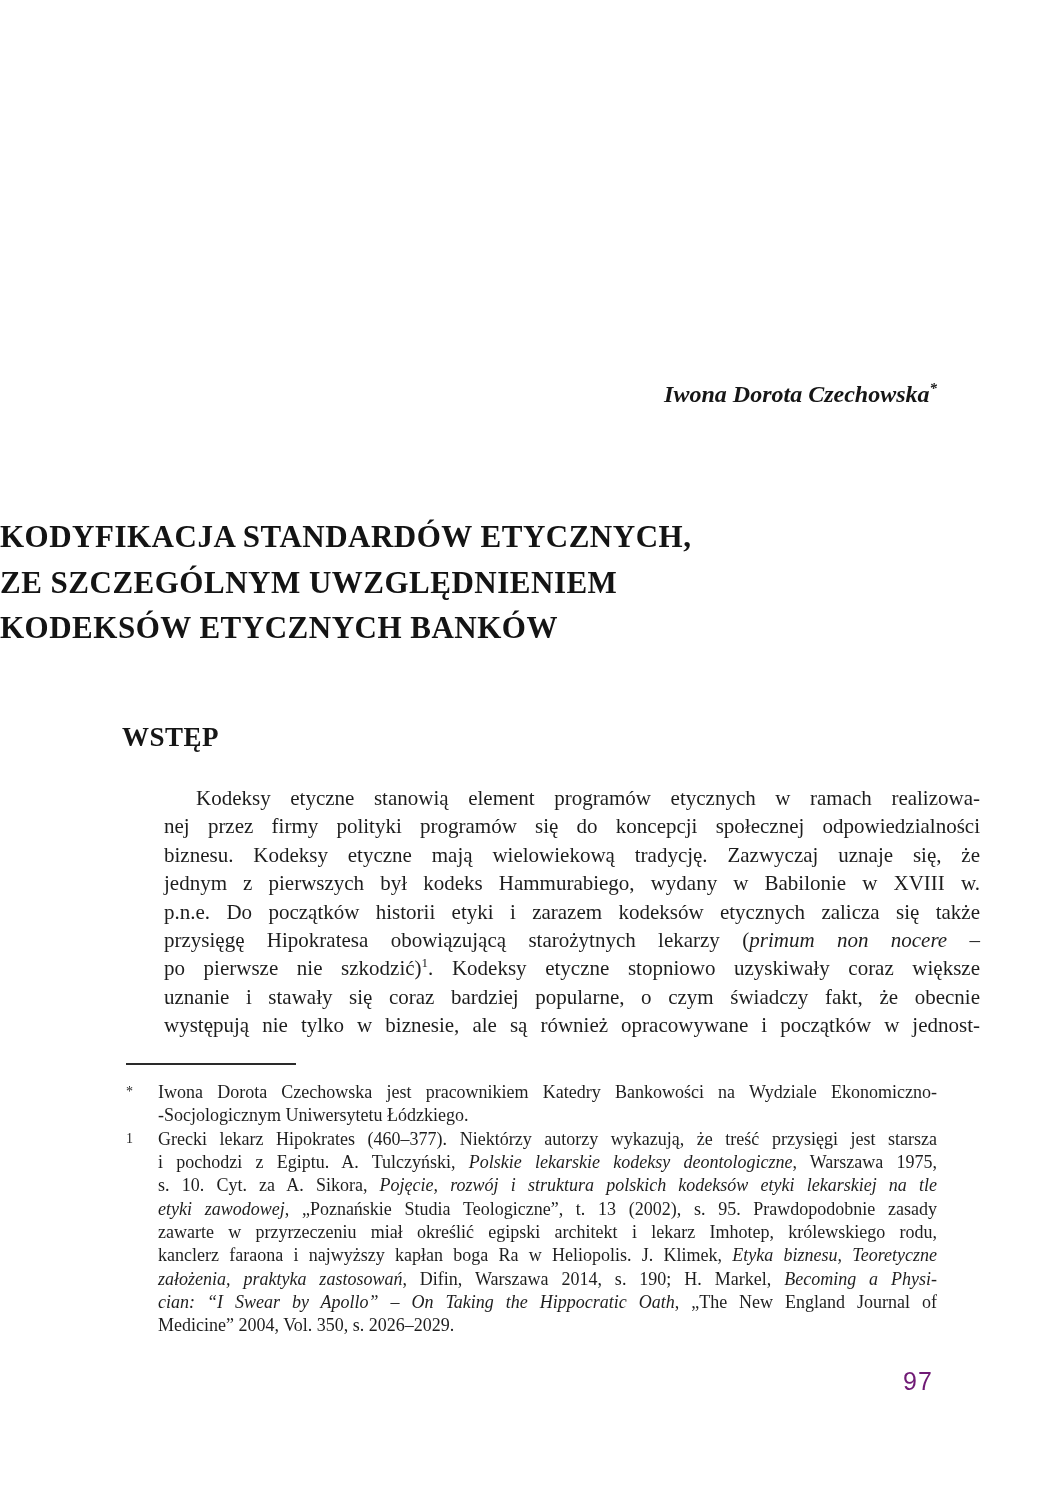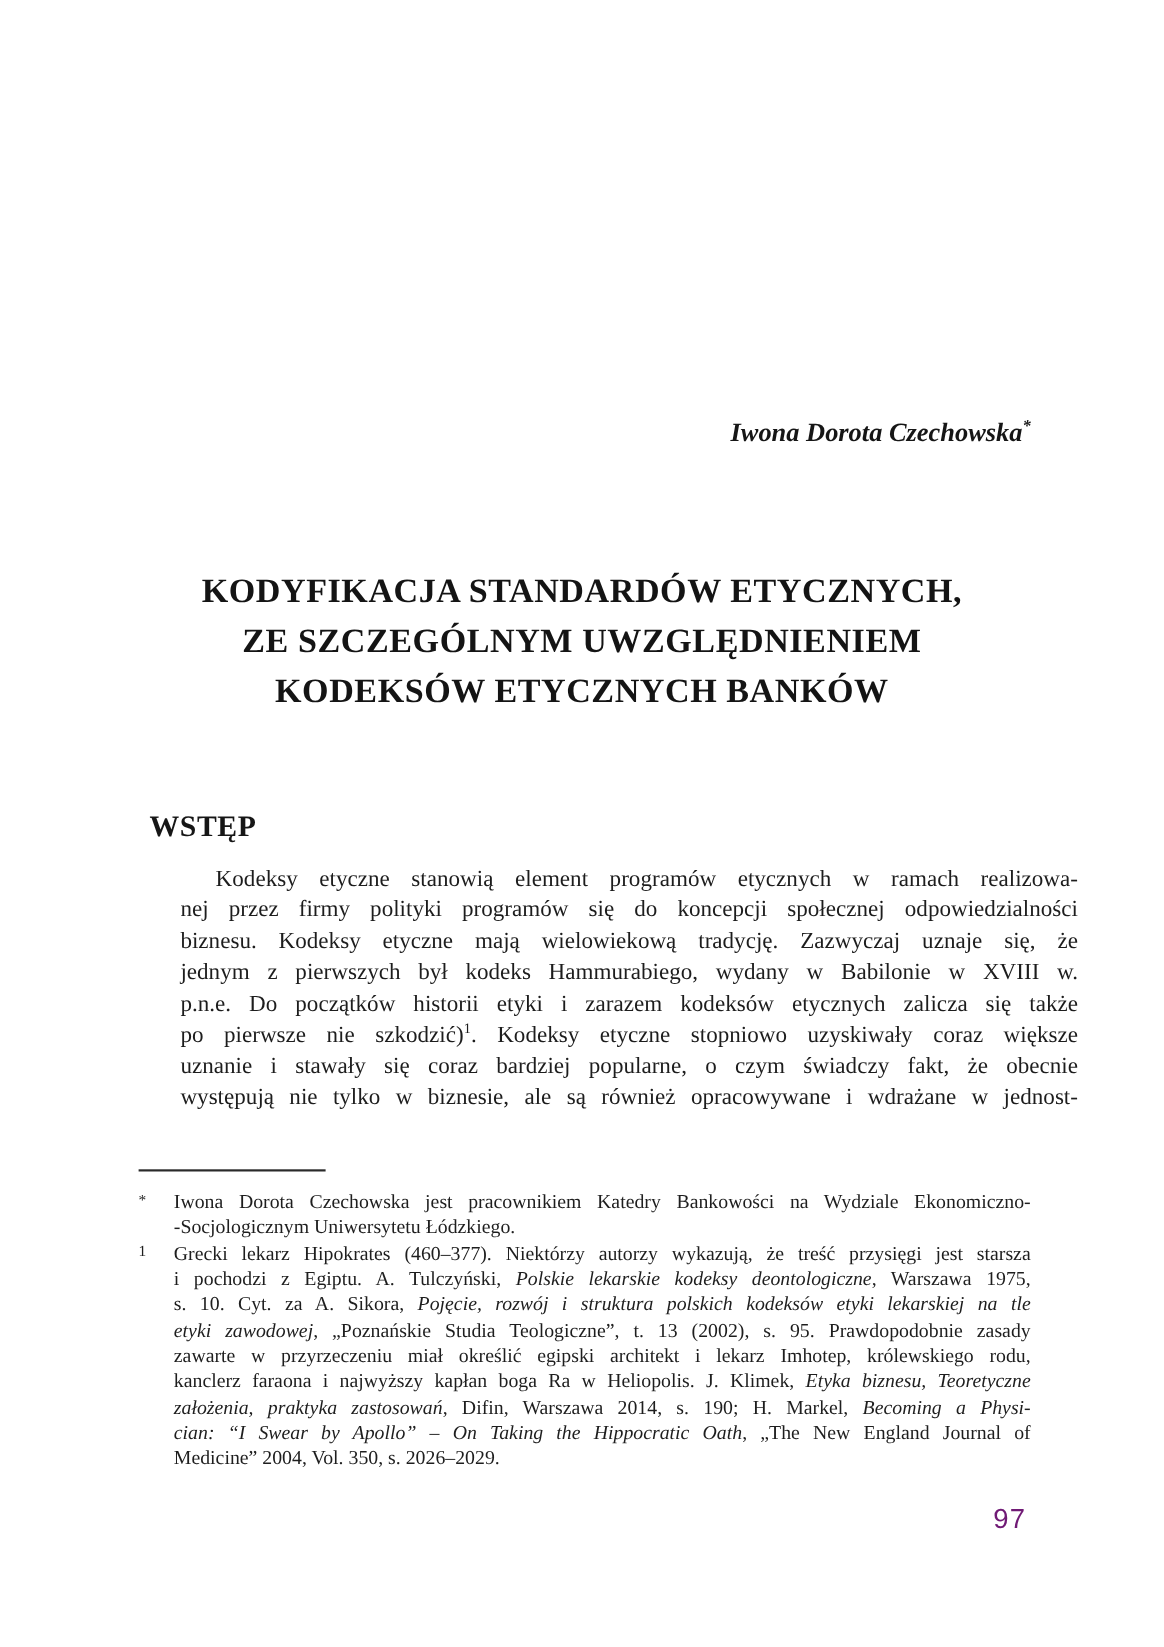--- a/index.html
+++ b/index.html
@@ -23,31 +23,30 @@
     font-weight: bold;
     font-style: italic;
     color: #161616;
     white-space: nowrap;
   }
   .author-line sup { font-size: 15px; line-height: 0; }
   .title {
     position: absolute;
     top: 514px; left: 0; width: 100%;
     margin: 0;
-    text-align: center;
     font-size: 31px;
     font-weight: bold;
     line-height: 45.5px;
     letter-spacing: 0.5px;
     color: #141414;
   }
   .section-heading {
     position: absolute;
     top: 722px; left: 122px;
-    margin: 14px;
+    margin: 0;
     font-size: 27px;
     font-weight: bold;
     letter-spacing: 0.5px;
     color: #161616;
   }
   .body-text {
     position: absolute;
     top: 784px; left: 121px; width: 816px;
     font-size: 21px;
     line-height: 28.4px;
@@ -107,23 +106,24 @@
     </h1>
 
   <h2 class="section-heading">WSTĘP</h2>
 
   <div class="body-text">
       <div class="text-line indent"><span>Kodeksy etyczne stanowią element programów etycznych w ramach realizowa-</span></div>
       <div class="text-line"><span>nej przez firmy polityki programów się do koncepcji społecznej odpowiedzialności</span></div>
       <div class="text-line"><span>biznesu. Kodeksy etyczne mają wielowiekową tradycję. Zazwyczaj uznaje się, że</span></div>
       <div class="text-line"><span>jednym z pierwszych był kodeks Hammurabiego, wydany w Babilonie w XVIII w.</span></div>
       <div class="text-line"><span>p.n.e. Do początków historii etyki i zarazem kodeksów etycznych zalicza się także</span></div>
+      <div class="text-line"><span>przysięgę Hipokratesa obowiązującą starożytnych lekarzy (</span><i>primum non nocere</i><span> –</span></div>
       <div class="text-line"><span>po pierwsze nie szkodzić)</span><sup>1</sup><span>. Kodeksy etyczne stopniowo uzyskiwały coraz większe</span></div>
       <div class="text-line"><span>uznanie i stawały się coraz bardziej popularne, o czym świadczy fakt, że obecnie</span></div>
-      <div class="text-line"><span>występują nie tylko w biznesie, ale są również opracowywane i wdrażane w jednost-</span></div>
+      <div class="text-line"><span>występują nie tylko w biznesie, ale są również opracowywane i początków w jednost-</span></div>
     </div>
 
   <div class="footnote-rule"></div>
 
   <div class="footnotes">
       <div class="footnote">
         <span class="fn-marker">*</span>
         <div class="fn-text">
           <div class="text-line"><span>Iwona Dorota Czechowska jest pracownikiem Katedry Bankowości na Wydziale Ekonomiczno-</span></div>
           <div class="text-line last"><span>-Socjologicznym Uniwersytetu Łódzkiego.</span></div>

